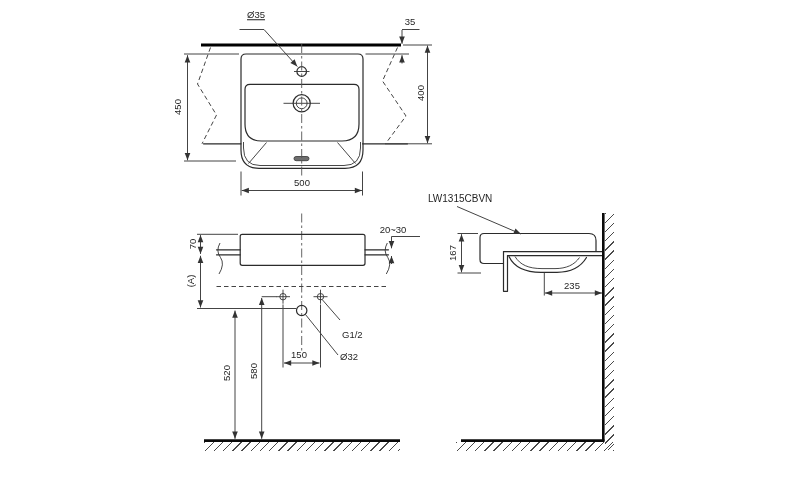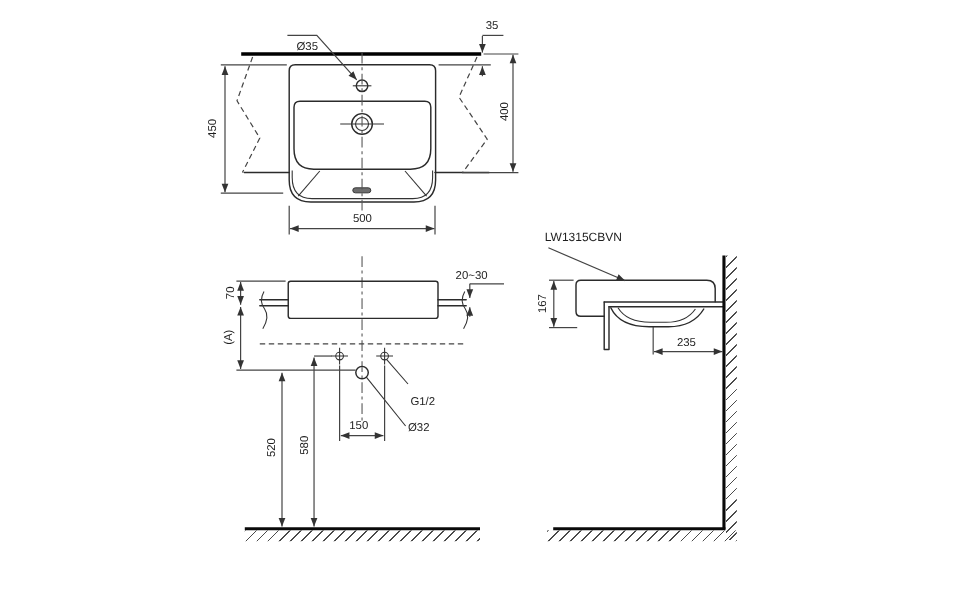--- a/index.html
+++ b/index.html
@@ -5,21 +5,21 @@
   html,body{margin:0;padding:0;background:#fff;}
   .stage{position:relative;width:800px;height:500px;background:#fff;overflow:hidden;
          font-family:"Liberation Sans",sans-serif;}
   .stage svg{position:absolute;left:0;top:0;}
   .brand{position:absolute;left:13px;top:28px;font-family:"Liberation Serif",serif;
          font-size:27px;font-weight:600;letter-spacing:1px;color:#0d0d0d;line-height:1;}
   .lbl{position:absolute;font-size:9.5px;line-height:1;color:#1f1f1f;white-space:nowrap;
        transform:translate(-50%,-50%);}
   .rot{transform:translate(-50%,-50%) rotate(-90deg);}
   .la{transform:translateY(-50%);}
-  .code{font-size:10px;margin-left:26px;}
+  .code{font-size:10px;}
   .hatch{position:absolute;
          background:repeating-linear-gradient(135deg,#4a4a4a 0,#4a4a4a 1px,transparent 1px,transparent 6.5px);}
   .obj{stroke:#2b2b2b;stroke-width:1.2;fill:none;stroke-linecap:round;}
   .obj-thin{stroke:#333;stroke-width:0.9;fill:none;}
   .dim{stroke:#444;stroke-width:1;fill:none;}
   .thick{stroke:#000;stroke-width:3;fill:none;}
   .ground{stroke:#0a0a0a;stroke-width:2.6;fill:none;}
   .dash{stroke:#444;stroke-width:1;fill:none;stroke-dasharray:4.5 3;}
   .cl{stroke:#555;stroke-width:0.9;fill:none;stroke-dasharray:9 3 2.5 3;}
 </style>
@@ -118,21 +118,21 @@
       <path class="ground" d="M603.3,213 V441.3"></path>
       <path class="ground" d="M461,440.6 H604.5"></path>
     </g>
   </svg>
 
   <div class="hatch" style="left:204px;top:442px;width:196px;height:9px;"></div>
   <div class="hatch" style="left:456px;top:442px;width:158px;height:9px;"></div>
   <div class="hatch" style="left:605px;top:213px;width:9px;height:237px;"></div>
 
 
-  <div class="lbl" style="left:256px;top:39px;">Ø35</div>
+  <div class="lbl" style="left:256px;top:15px;text-decoration:underline;">Ø35</div>
   <div class="lbl" style="left:410px;top:22px;">35</div>
   <div class="lbl rot" style="left:178px;top:107px;">450</div>
   <div class="lbl rot" style="left:421px;top:93px;">400</div>
   <div class="lbl" style="left:302px;top:183px;">500</div>
 
   <div class="lbl rot" style="left:193px;top:244px;">70</div>
   <div class="lbl rot" style="left:191px;top:281px;">(A)</div>
   <div class="lbl" style="left:393px;top:230px;">20~30</div>
   <div class="lbl la" style="left:342px;top:335px;">G1/2</div>
   <div class="lbl la" style="left:340px;top:357px;">Ø32</div>

